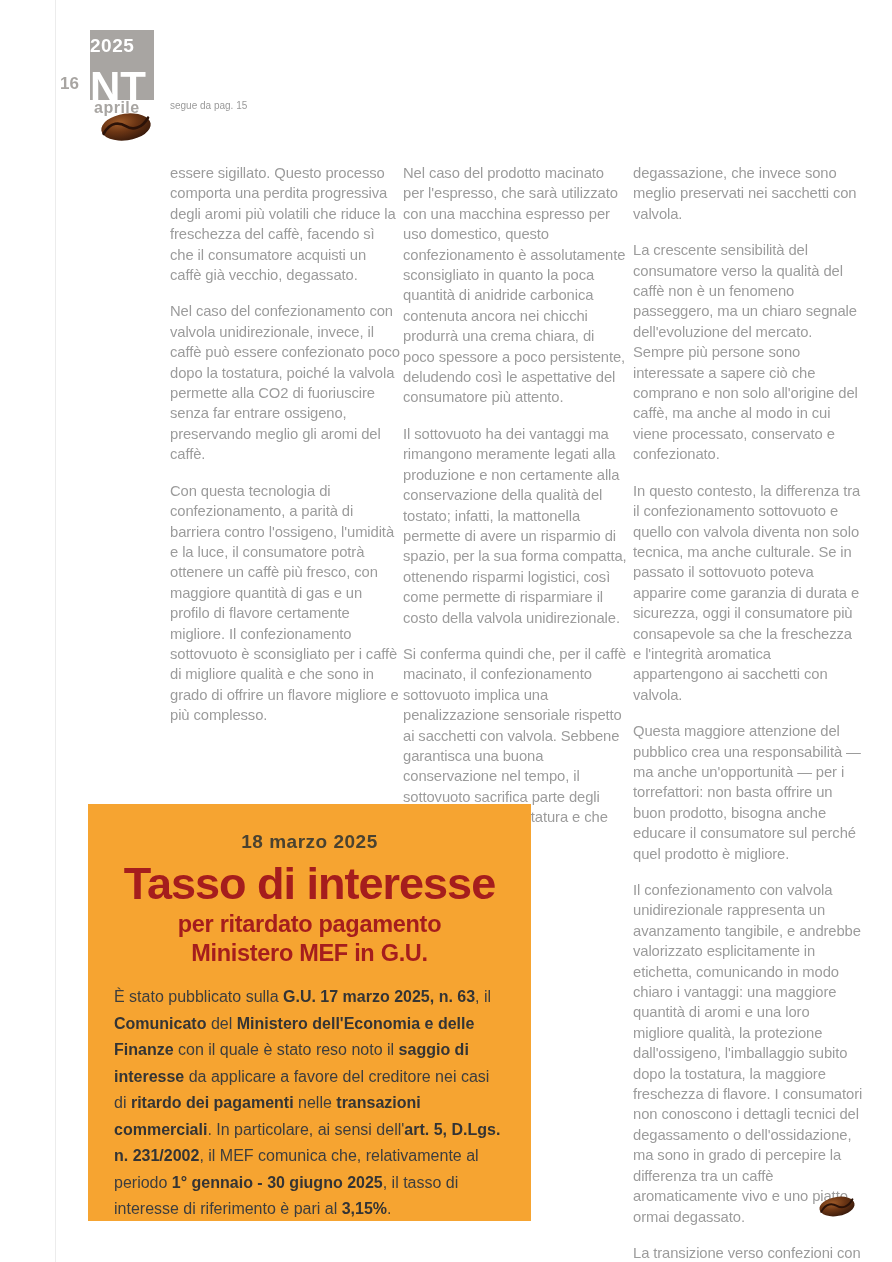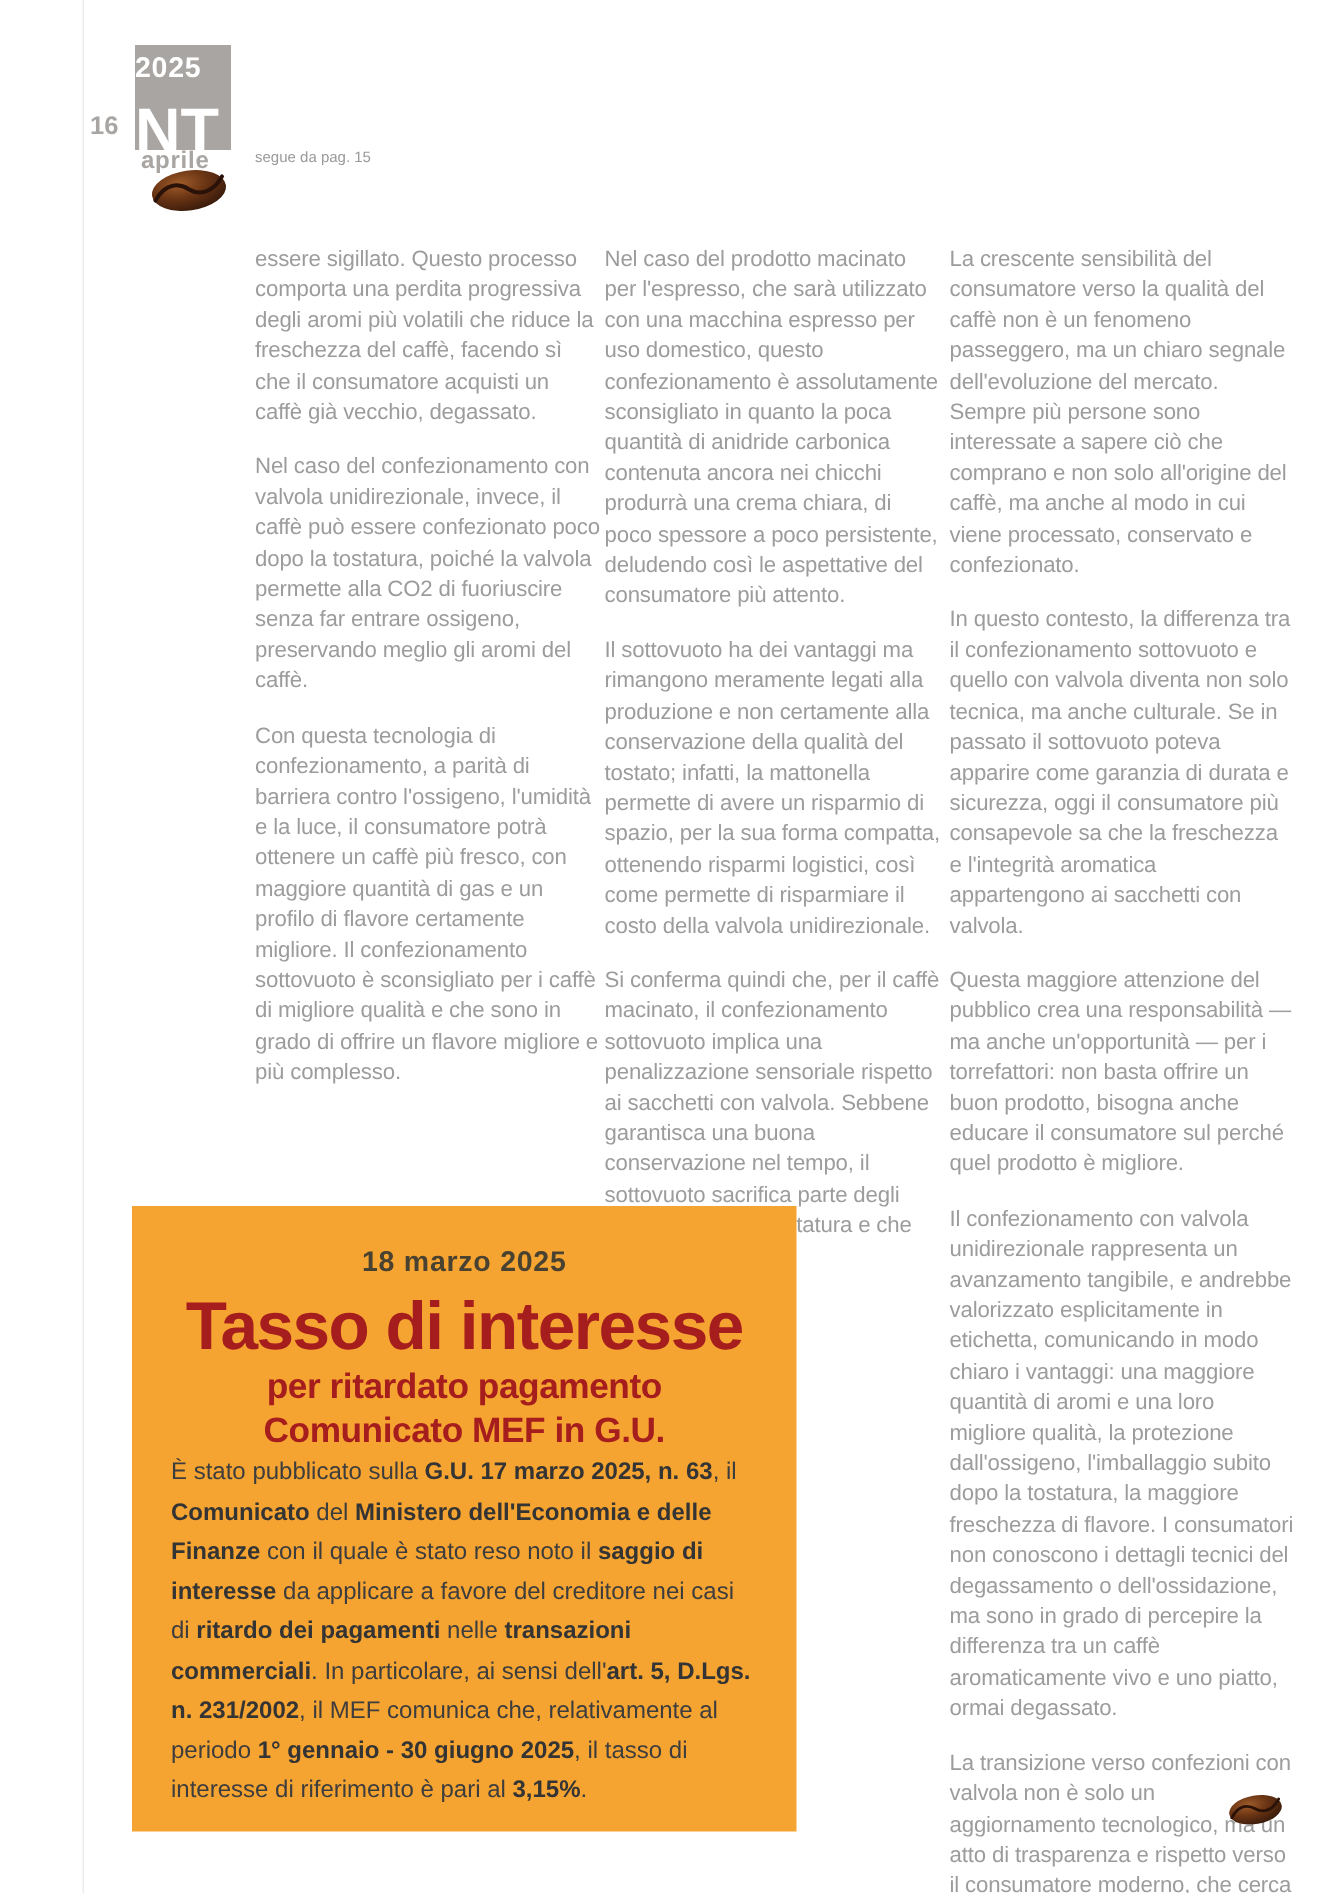--- a/index.html
+++ b/index.html
@@ -46,21 +46,21 @@
   .hl-date{font-size:19px;font-weight:bold;color:var(--date-olive,#4a4230);letter-spacing:.5px;}
   .hl-title{
     margin:7px 0 2px 0;font-size:45px;line-height:48px;font-weight:bold;
     color:var(--headline-red,#a51d1d);letter-spacing:-1px;
   }
   .hl-subtitle div{
     font-size:23.5px;line-height:28.5px;font-weight:bold;
     color:var(--headline-red,#a51d1d);letter-spacing:-0.3px;
   }
   .hl-body{
-    margin:2px 0 0 0;text-align:left;
+    margin:17px 0 0 0;text-align:left;
     font-size:16px;line-height:26.5px;color:var(--box-text,#3d3d3d);
   }
   .hl-body b{font-weight:bold;color:#343434;}
 </style>
 </head>
 <body>
 
 <div class="page">
   <div class="left-rule"></div>
 
@@ -92,34 +92,35 @@
         <p>essere sigillato. Questo processo comporta una perdita progressiva degli aromi più volatili che riduce la freschezza del caffè, facendo sì che il consumatore acquisti un caffè già vecchio, degassato.</p>
         <p>Nel caso del confezionamento con valvola unidirezionale, invece, il caffè può essere confezionato poco dopo la tostatura, poiché la valvola permette alla CO2 di fuoriuscire senza far entrare ossigeno, preservando meglio gli aromi del caffè.</p>
         <p>Con questa tecnologia di confezionamento, a parità di barriera contro l'ossigeno, l'umidità e la luce, il consumatore potrà ottenere un caffè più fresco, con maggiore quantità di gas e un profilo di flavore certamente migliore. Il confezionamento sottovuoto è sconsigliato per i caffè di migliore qualità e che sono in grado di offrire un flavore migliore e più complesso.</p>
       </div>
     <div class="col col-2">
         <p>Nel caso del prodotto macinato per l'espresso, che sarà utilizzato con una macchina espresso per uso domestico, questo confezionamento è assolutamente sconsigliato in quanto la poca quantità di anidride carbonica contenuta ancora nei chicchi produrrà una crema chiara, di poco spessore a poco persistente, deludendo così le aspettative del consumatore più attento.</p>
         <p>Il sottovuoto ha dei vantaggi ma rimangono meramente legati alla produzione e non certamente alla conservazione della qualità del tostato; infatti, la mattonella permette di avere un risparmio di spazio, per la sua forma compatta, ottenendo risparmi logistici, così come permette di risparmiare il costo della valvola unidirezionale.</p>
         <p>Si conferma quindi che, per il caffè macinato, il confezionamento sottovuoto implica una penalizzazione sensoriale rispetto ai sacchetti con valvola. Sebbene garantisca una buona conservazione nel tempo, il sottovuoto sacrifica parte degli aromi prodotti in tostatura e che sono persi in</p>
       </div>
     <div class="col col-3">
+        <p>degassazione, che invece sono meglio preservati nei sacchetti con valvola.</p>
         <p>La crescente sensibilità del consumatore verso la qualità del caffè non è un fenomeno passeggero, ma un chiaro segnale dell'evoluzione del mercato. Sempre più persone sono interessate a sapere ciò che comprano e non solo all'origine del caffè, ma anche al modo in cui viene processato, conservato e confezionato.</p>
         <p>In questo contesto, la differenza tra il confezionamento sottovuoto e quello con valvola diventa non solo tecnica, ma anche culturale. Se in passato il sottovuoto poteva apparire come garanzia di durata e sicurezza, oggi il consumatore più consapevole sa che la freschezza e l'integrità aromatica appartengono ai sacchetti con valvola.</p>
         <p>Questa maggiore attenzione del pubblico crea una responsabilità — ma anche un'opportunità — per i torrefattori: non basta offrire un buon prodotto, bisogna anche educare il consumatore sul perché quel prodotto è migliore.</p>
         <p>Il confezionamento con valvola unidirezionale rappresenta un avanzamento tangibile, e andrebbe valorizzato esplicitamente in etichetta, comunicando in modo chiaro i vantaggi: una maggiore quantità di aromi e una loro migliore qualità, la protezione dall'ossigeno, l'imballaggio subito dopo la tostatura, la maggiore freschezza di flavore. I consumatori non conoscono i dettagli tecnici del degassamento o dell'ossidazione, ma sono in grado di percepire la differenza tra un caffè aromaticamente vivo e uno piatto, ormai degassato.</p>
         <p>La transizione verso confezioni con valvola non è solo un aggiornamento tecnologico, ma un atto di trasparenza e rispetto verso il consumatore moderno, che cerca maggiori informazioni, freschezza del prodotto e complessità aromatica nel proprio caffè quotidiano.</p>
       </div>
   </main>
 
   <section class="highlight">
     <div class="hl-date">18 marzo 2025</div>
     <h1 class="hl-title">Tasso di interesse</h1>
     <div class="hl-subtitle">
         <div>per ritardato pagamento</div>
-        <div>Comunicato MEF in G.U.</div>
+        <div>Ministero MEF in G.U.</div>
       </div>
     <p class="hl-body"><span>È stato pubblicato sulla </span><b>G.U. 17 marzo 2025, n. 63</b><span>, il </span><b>Comunicato</b><span> del </span><b>Ministero dell'Economia e delle Finanze</b><span> con il quale è stato reso noto il </span><b>saggio di interesse</b><span> da applicare a favore del creditore nei casi di </span><b>ritardo dei pagamenti</b><span> nelle </span><b>transazioni commerciali</b><span>. In particolare, ai sensi dell'</span><b>art. 5, D.Lgs. n. 231/2002</b><span>, il MEF comunica che, relativamente al periodo </span><b>1° gennaio - 30 giugno 2025</b><span>, il tasso di interesse di riferimento è pari al </span><b>3,15%</b><span>.</span></p>
   </section>
 
   <svg class="bean bean-end" viewBox="0 0 60 36" aria-hidden="true">
     <defs>
       <radialGradient id="beanGrad2" cx="38%" cy="30%" r="80%">
         <stop offset="0%" stop-color="#a05c2a"></stop>
         <stop offset="45%" stop-color="#6b3514"></stop>
         <stop offset="100%" stop-color="#30160a"></stop>

